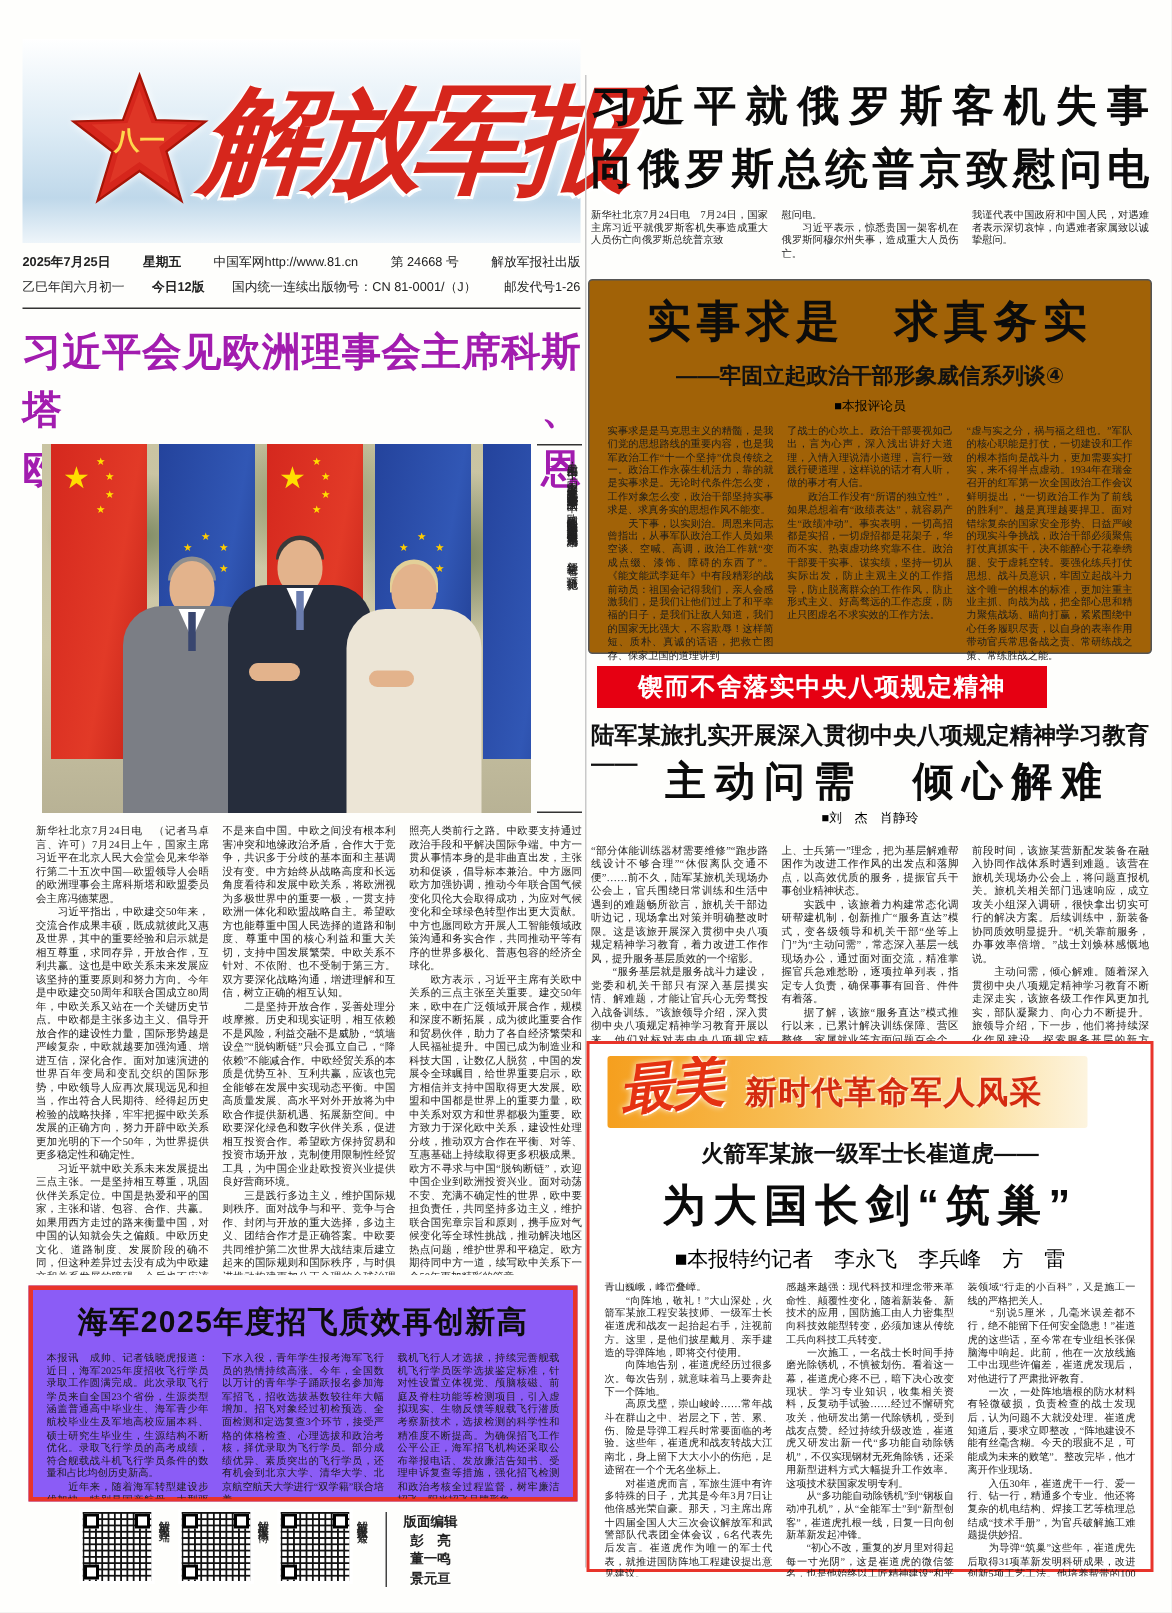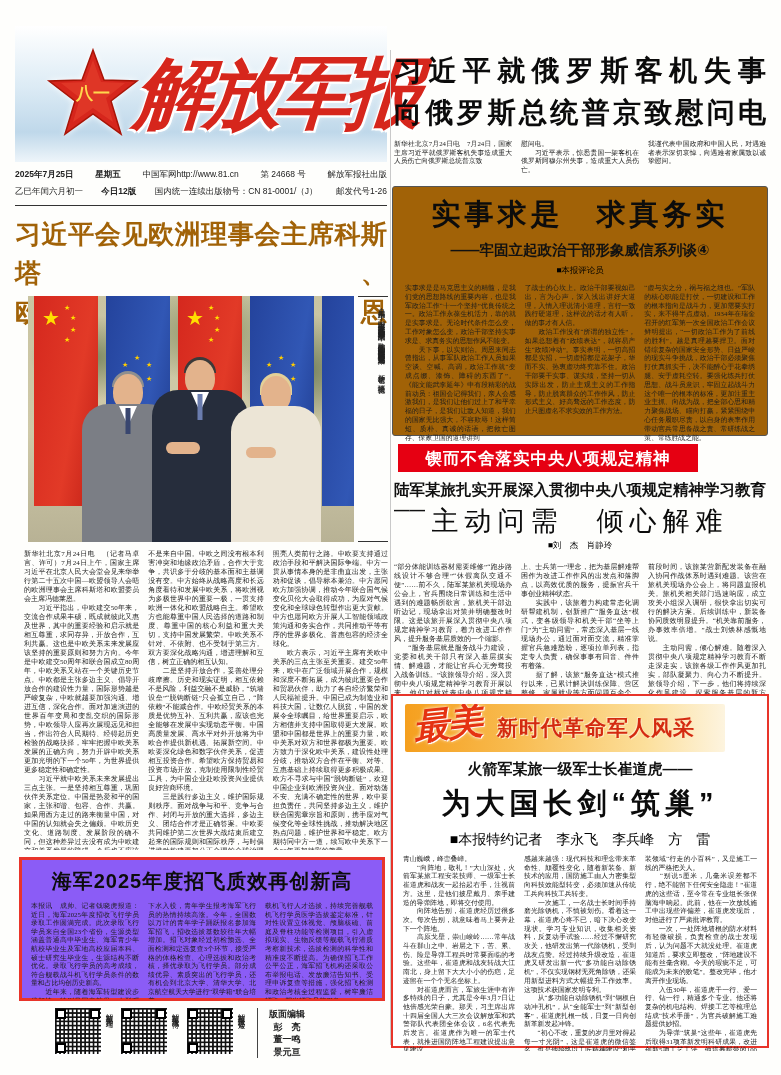--- a/index.html
+++ b/index.html
@@ -23,21 +23,21 @@
 
   
   .cols{display:flex;gap:9px;}
   .col{flex:1;font-family:"Liberation Serif","DejaVu Serif",serif;font-size:7px;line-height:9px;
        text-align:justify;white-space:pre-line;overflow:hidden;color:#1c1c1c;}
   .vrule{position:absolute;width:0;border-left:1px solid #c9c9c9;}
 
   
   #lead-headline{position:absolute;left:15px;top:215px;width:372px;}
   #lead-headline .l1,#lead-headline .l2{font-size:26px;font-weight:900;line-height:39px;
-      text-align:justify;text-align-last:justify;color:#a16207;}
+      text-align:justify;text-align-last:justify;color:#a21caf;}
   #photo{position:absolute;left:28px;top:296px;width:326px;height:246px;overflow:hidden;
     background:
       radial-gradient(90px 60px at 20% 25%,#7e8a63 0%,transparent 70%),
       radial-gradient(120px 70px at 55% 15%,#8d9569 0%,transparent 70%),
       radial-gradient(100px 80px at 85% 30%,#75815c 0%,transparent 70%),
       linear-gradient(180deg,#c9c4a2 0%,#cfc9a8 55%,#b8b295 100%);}
   .flag{position:absolute;top:0;height:210px;width:64px;}
   .flag.cn{background:linear-gradient(100deg,#d5281e 0%,#e23a27 60%,#c01f16 100%);}
   .flag.eu{background:linear-gradient(100deg,#24439c 0%,#3157b5 60%,#1e3a8c 100%);}
   .flag .bigstar{position:absolute;left:8px;top:10px;color:#ffde00;font-size:20px;}
@@ -89,21 +89,21 @@
   #commentary{position:absolute;left:392px;top:186px;width:376px;height:250px;
      border:1.5px solid #555;border-radius:3px;box-sizing:border-box;padding:8px 12px 6px;background:#a16207;}
   #commentary-title{font-size:29px;font-weight:900;text-align:center;letter-spacing:4px;color:#0c0c0c;}
   #commentary-sub{font-size:14.5px;font-weight:900;text-align:center;margin-top:6px;color:#111;}
   #commentary-byline{font-size:8.5px;text-align:center;margin:5px 0 7px;font-family:"Liberation Serif",serif;}
   #commentary .col{height:158px;font-size:6.8px;line-height:8.8px;}
 
   #rules-banner{position:absolute;left:398px;top:444px;width:300px;height:28px;background:#e60012;
      color:#fff;font-size:16.5px;font-weight:900;line-height:28px;text-align:center;letter-spacing:1px;}
   #rules-kicker{position:absolute;left:394px;top:480px;width:372px;font-size:15.5px;font-weight:900;color:#111;}
-  #rules-headline{position:absolute;left:394px;top:503px;width:372px;font-size:27px;font-weight:400;
+  #rules-headline{position:absolute;left:406px;top:503px;width:372px;font-size:27px;font-weight:700;
      text-align:center;letter-spacing:6px;color:#0b0b0b;}
   #rules-byline{position:absolute;left:394px;top:540px;width:372px;font-size:8.5px;text-align:center;
      font-family:"Liberation Serif",serif;}
   #rules-body{position:absolute;left:394px;top:563px;width:372px;height:136px;}
 
   #model-box{position:absolute;left:391px;top:694px;width:378px;height:354px;
      border:2.5px solid #e8342a;box-sizing:border-box;background:#fff;padding:8px 10px;}
   #model-banner{position:relative;width:320px;height:48px;margin:0 0 8px 2px;
      background:linear-gradient(90deg,#f59f1e 0%,#f8bc51 35%,#fcdf9b 75%,#fdf4df 100%);
      border-radius:2px;overflow:hidden;}

